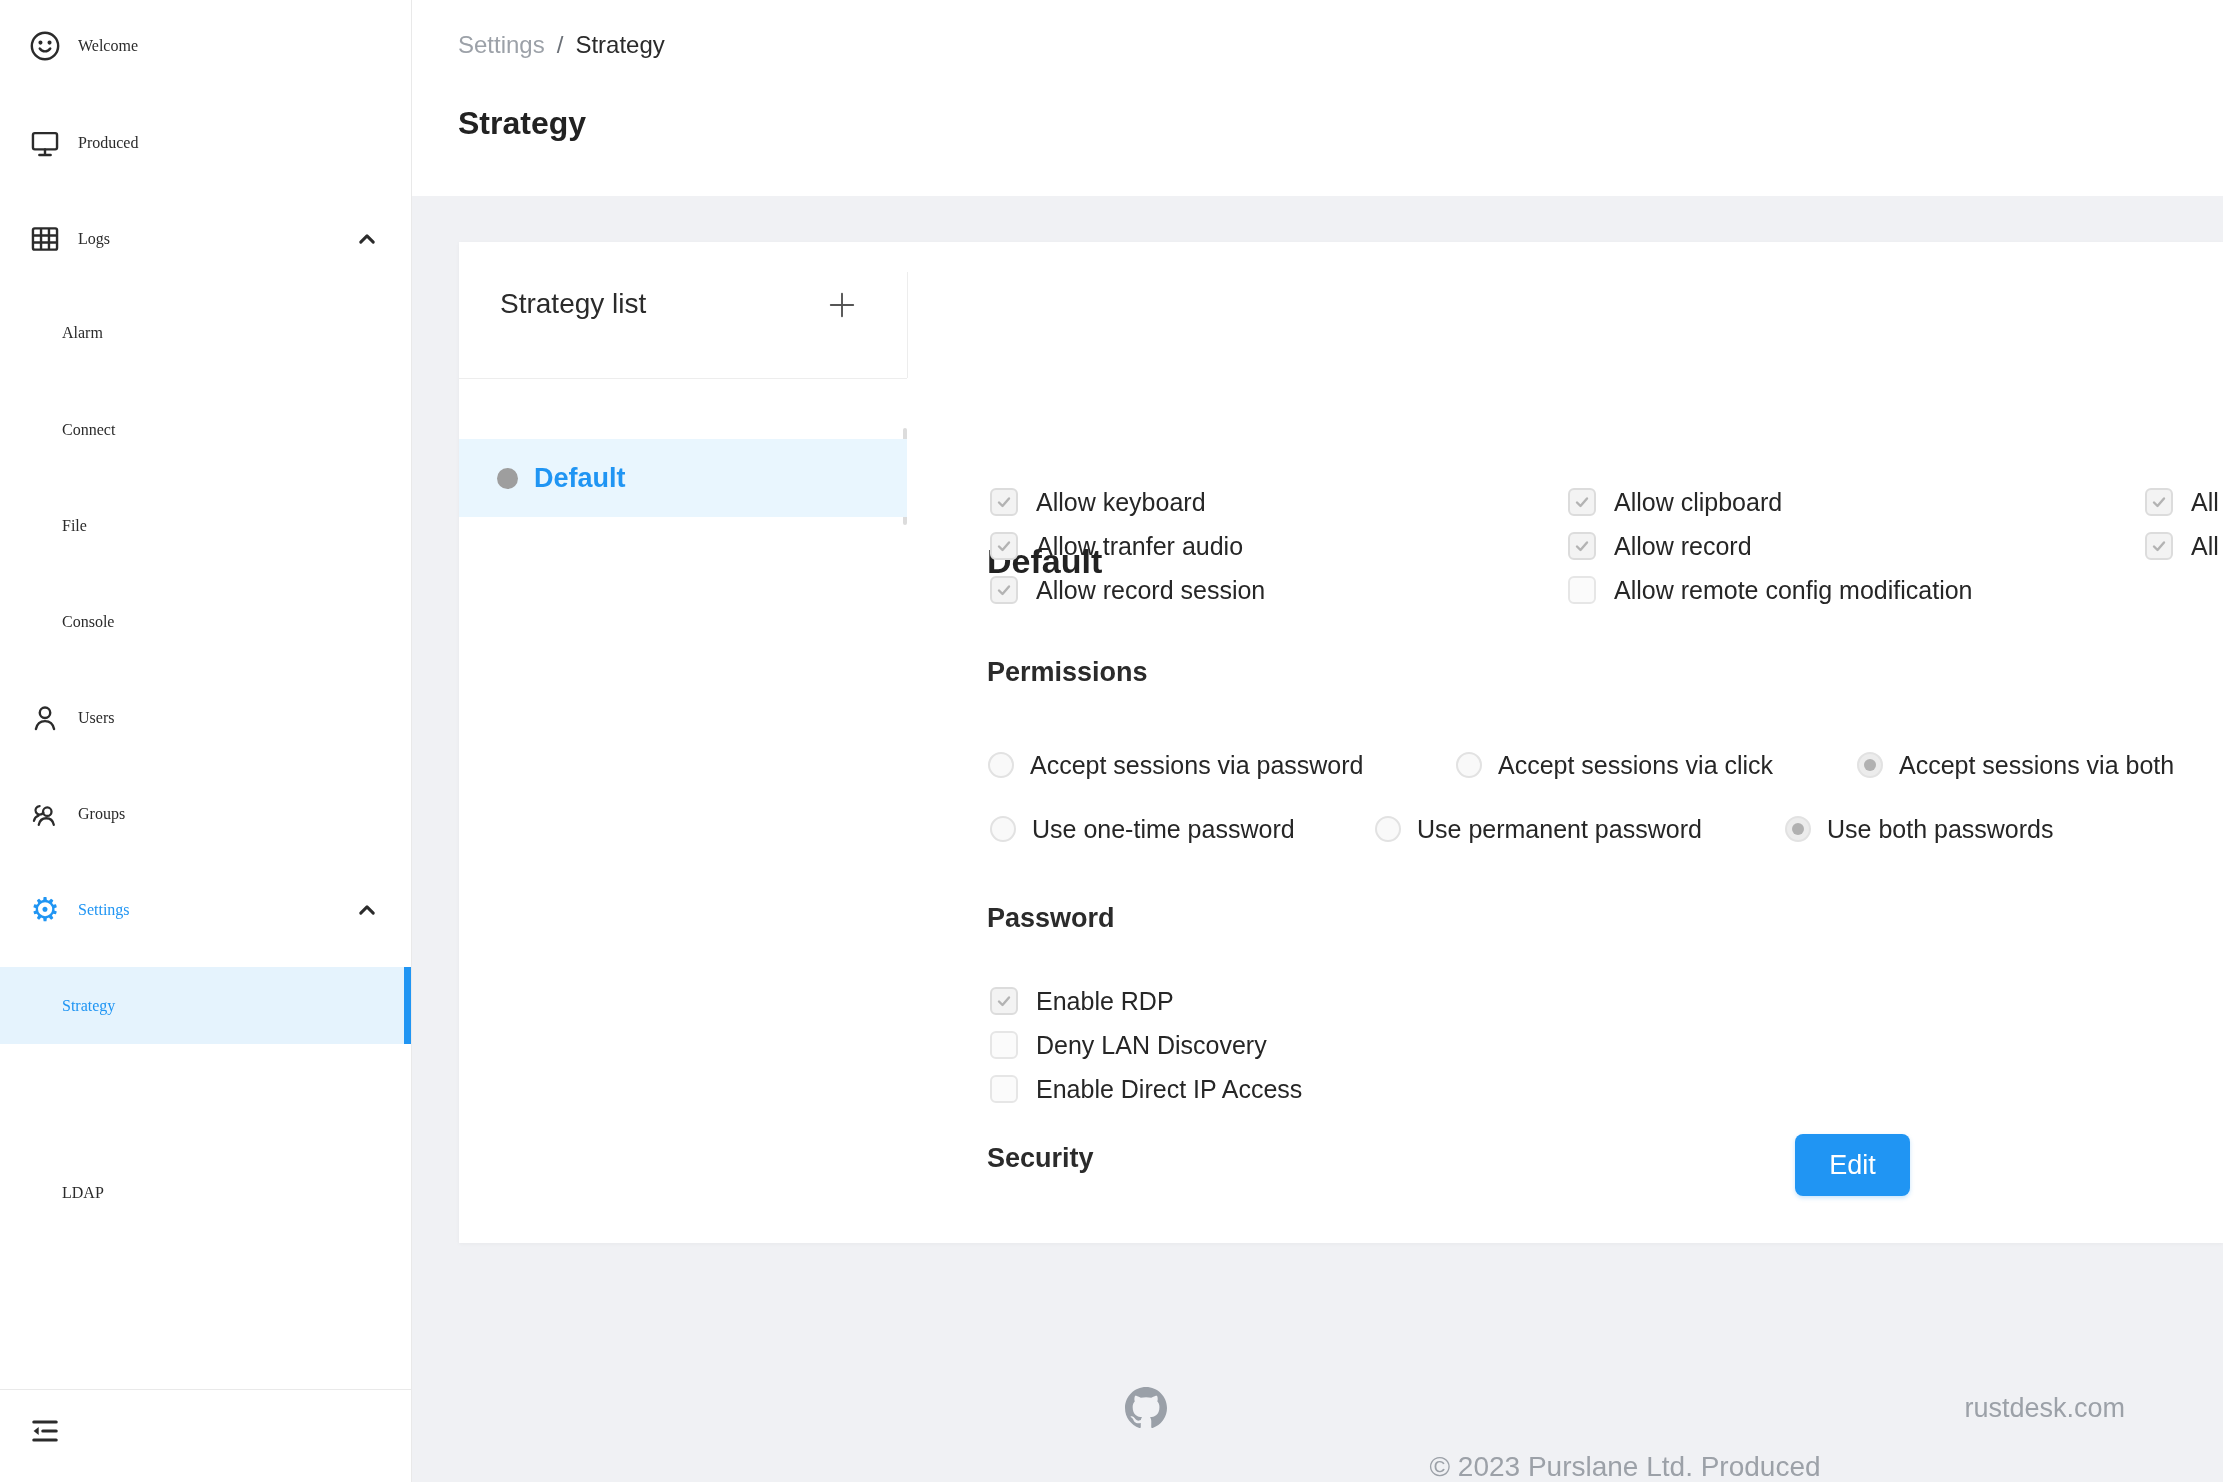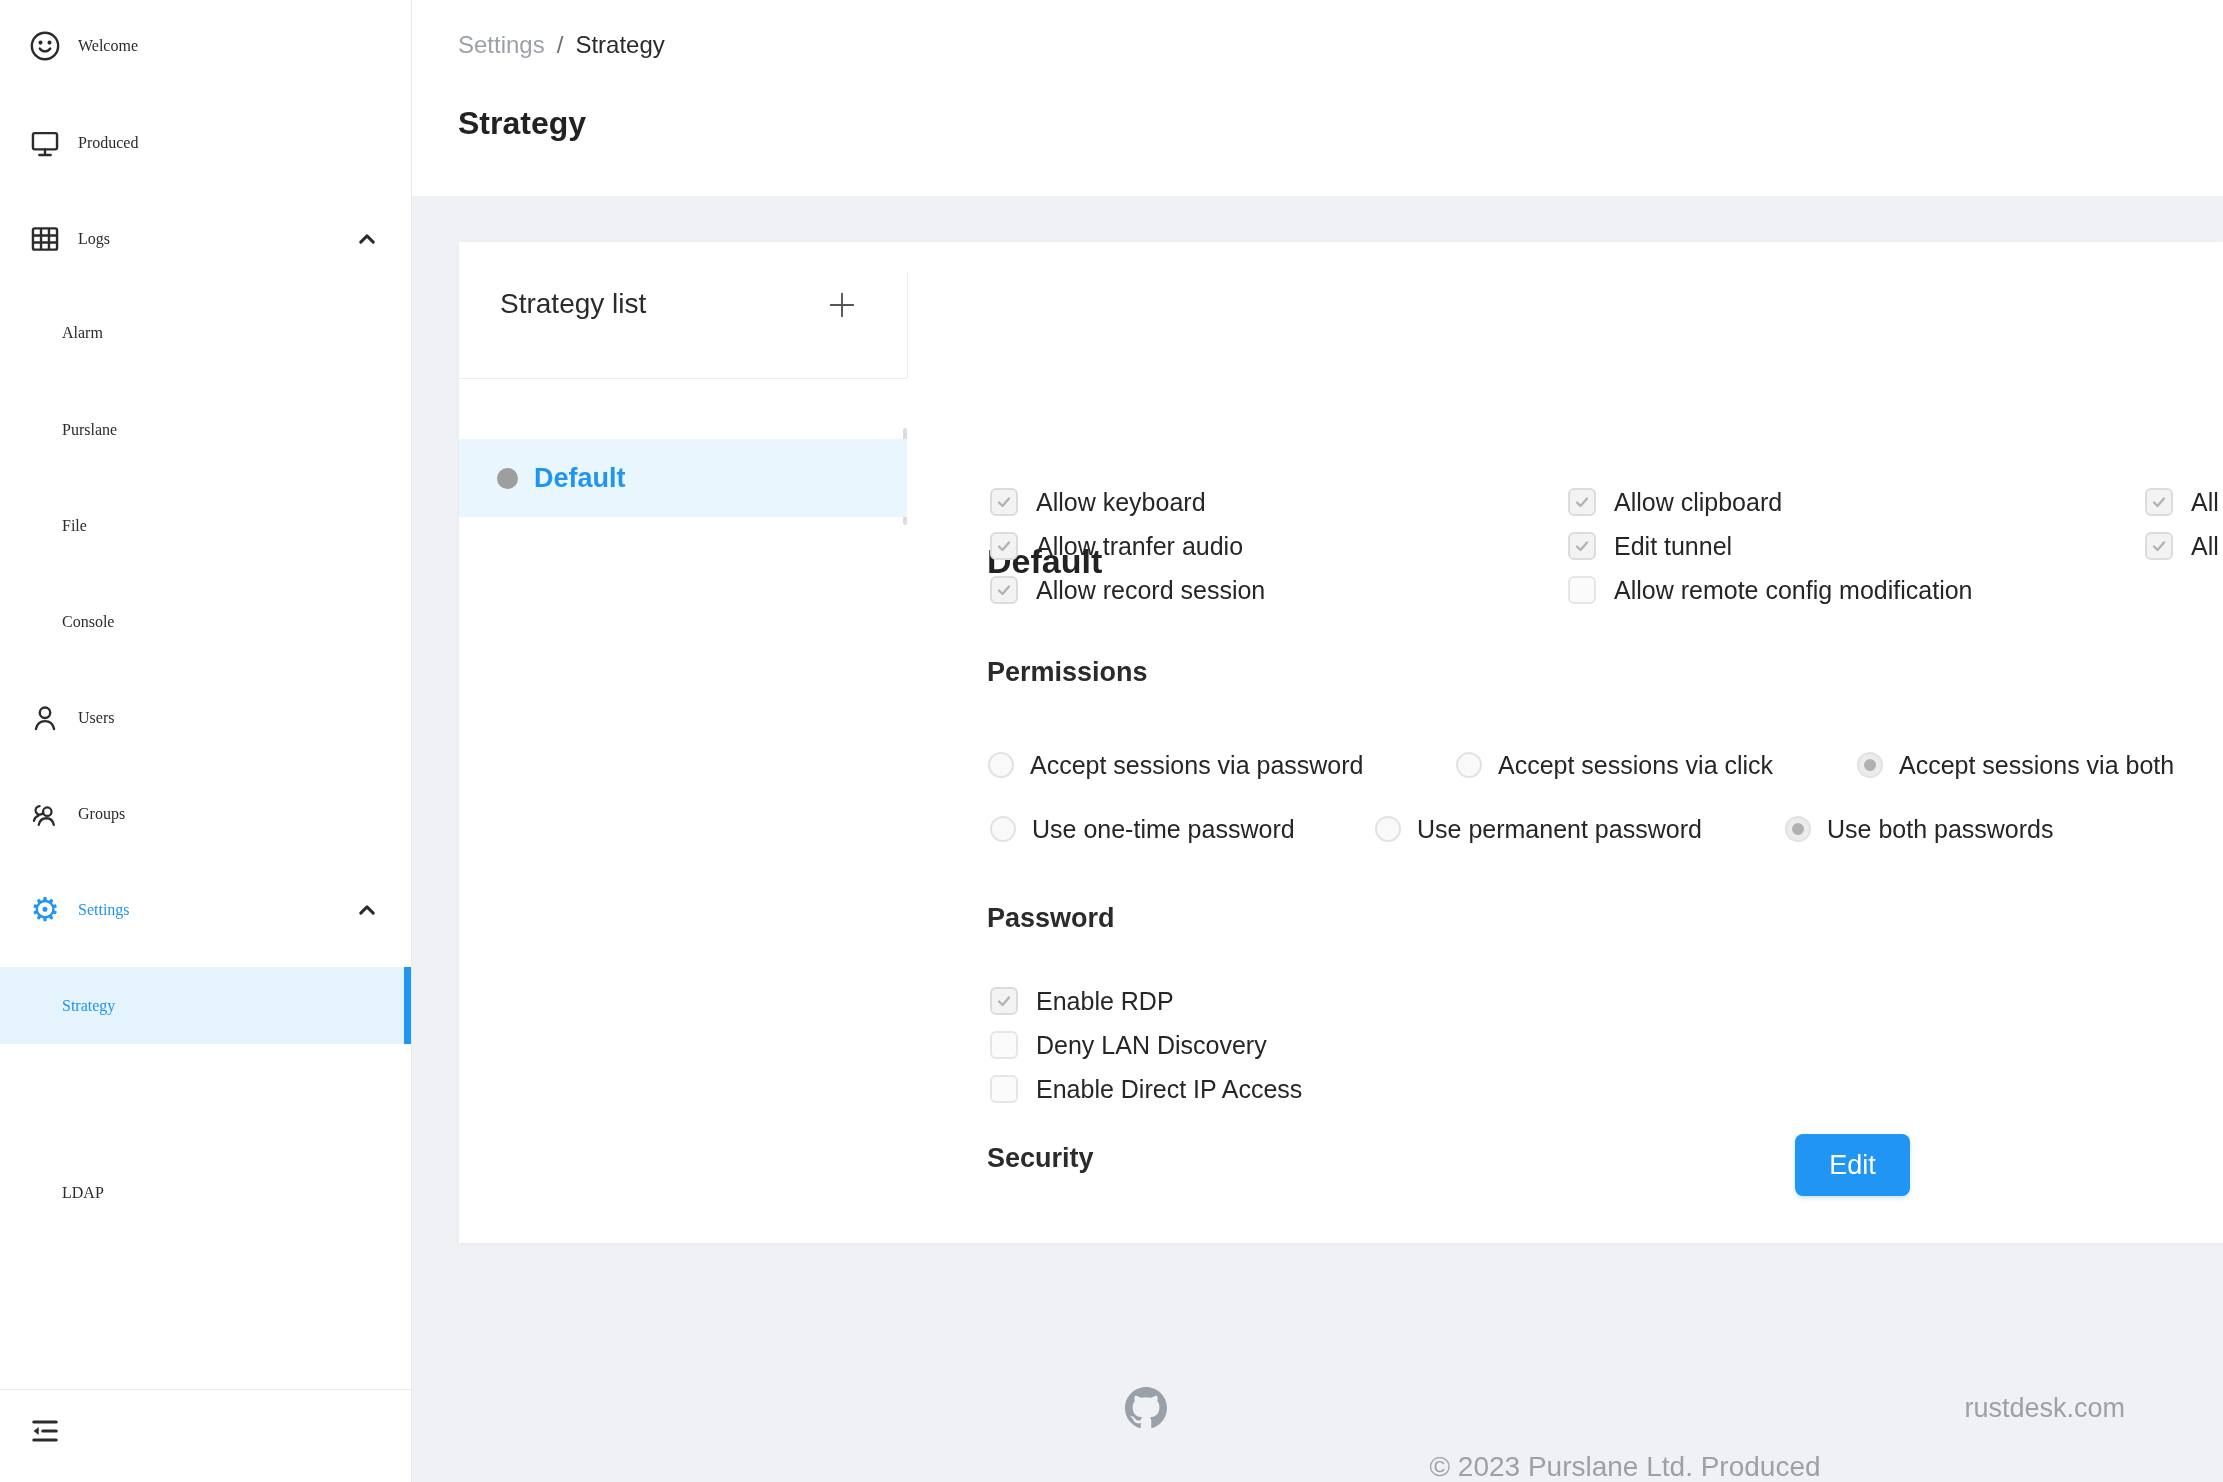--- a/index.html
+++ b/index.html
@@ -114,21 +114,21 @@
         <svg width="30" height="30" viewBox="0 0 24 24" fill="none" stroke="currentColor" stroke-width="2.4" stroke-linecap="round" stroke-linejoin="round">
             <path d="M7 14.5 12 9.5l5 5"></path>
           </svg>
       </span>
     </div>
 
     <div class="side-item sub" style="top:294px">
       <span class="lab">Alarm</span>
     </div>
     <div class="side-item sub" style="top:391px">
-      <span class="lab">Purslane</span>
+      <span class="lab">Connect</span>
     </div>
     <div class="side-item sub" style="top:487px">
       <span class="lab">File</span>
     </div>
     <div class="side-item sub" style="top:583px">
       <span class="lab">Console</span>
     </div>
 
     <div class="side-item" style="top:679px">
       <span class="ico">
@@ -247,21 +247,21 @@
             </svg>
           </span>
         <span>Allow clipboard</span>
       </label>
       <label class="cb checked">
         <span class="box">
             <svg width="18" height="18" viewBox="0 0 18 18" fill="none" stroke="#b3b3b3" stroke-width="2.4" stroke-linecap="round" stroke-linejoin="round">
               <path d="M4 9.5 7.5 13 14 5.5"></path>
             </svg>
           </span>
-        <span>Edit tunnel</span>
+        <span>Allow record</span>
       </label>
       <label class="cb">
         <span class="box"></span>
         <span>Allow remote config modification</span>
       </label>
     </div>
 
     <div class="cb-col" style="left:1686px;top:246px">
       <label class="cb checked">
         <span class="box">

